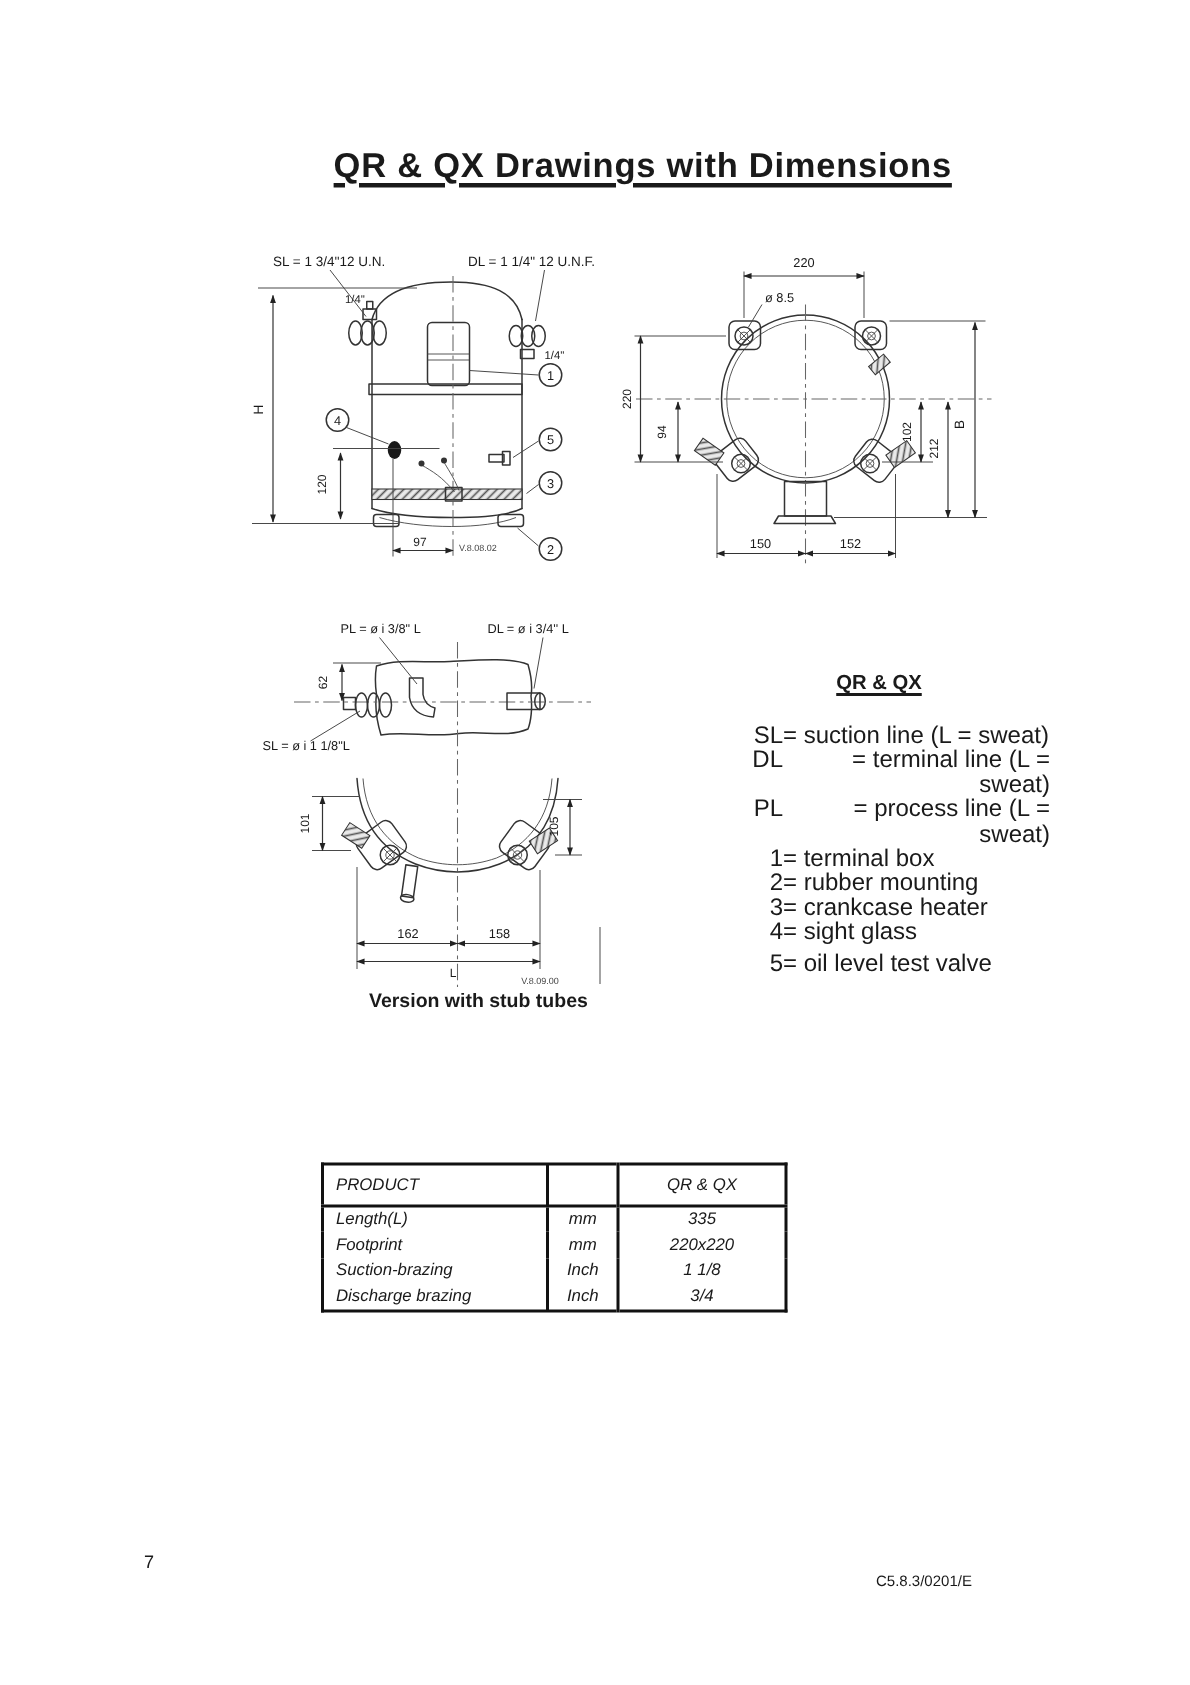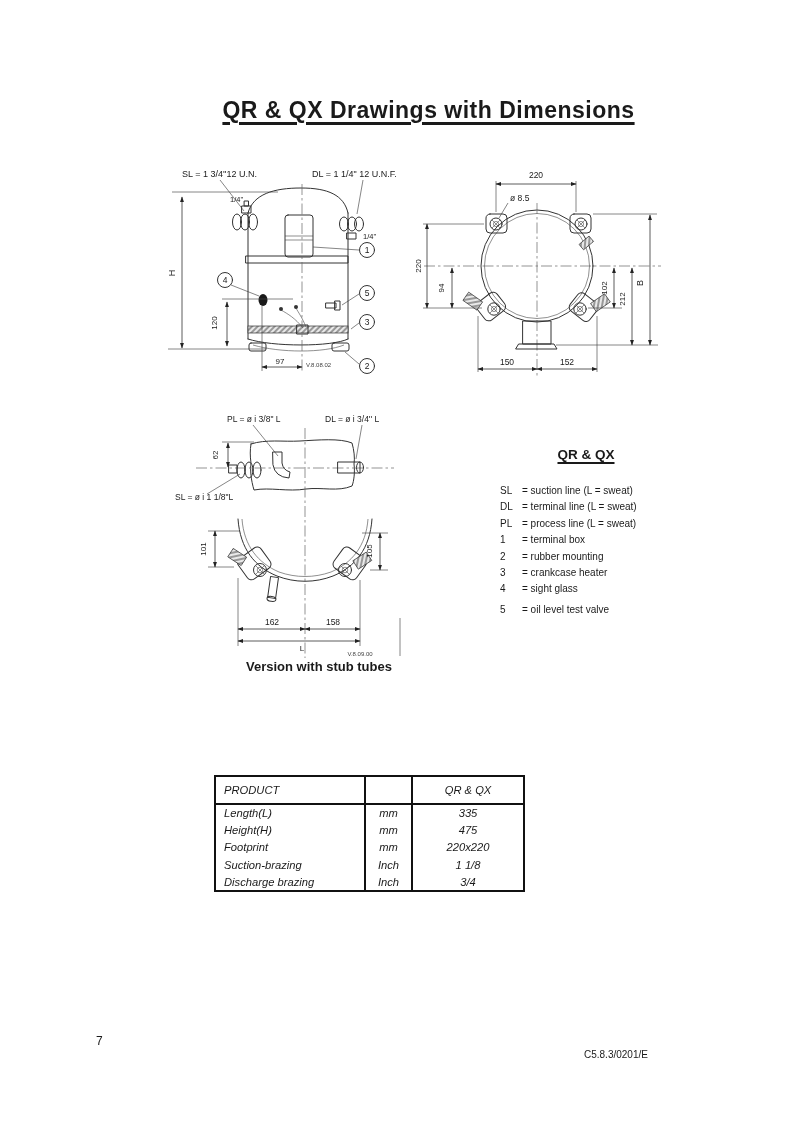--- a/index.html
+++ b/index.html
@@ -20,21 +20,21 @@
   .ext{stroke:#444;stroke-width:.65;fill:none;}
   .dim{stroke:#333;stroke-width:.8;fill:none;}
   .cl{stroke:#666;stroke-width:.7;fill:none;stroke-dasharray:11 3 2.5 3;}
   .t9{font-size:9px;} .t85{font-size:8.5px;} .t8{font-size:8px;}
   .t75{font-size:7.5px;} .t6{font-size:6px;fill:#444;}
   .mid{text-anchor:middle;}
   #caption{top:659px;left:214px;font-size:13px;font-weight:bold;}
   #legend{top:447px;left:468px;width:200px;}
   #legend .lg-title{width:172px;text-align:center;font-size:13.5px;font-weight:bold;margin-bottom:21px;}
   #legend .lg-title span{text-decoration:underline;text-decoration-thickness:2px;text-underline-offset:3px;}
-  #legend .lg-row{font-size:10px;line-height:16.4px;display:flex;}
+  #legend .lg-row{font-size:16px;line-height:16.4px;display:flex;text-align:right;}
   #legend .lg-row.gap{margin-top:4px;}
   #legend .lg-key{display:inline-block;width:22px;flex:0 0 22px;}
   #spec-table{top:775px;left:182px;}
   #spec-table table{border-collapse:collapse;table-layout:fixed;}
   #spec-table td,#spec-table th{font-size:11.2px;font-weight:normal;padding:0;vertical-align:middle;}
   #spec-table .c1{width:140px;text-align:left;padding-left:8px;}
   #spec-table .c2{width:45px;text-align:center;}
   #spec-table .c3{width:110px;text-align:center;}
   #spec-table thead tr{height:28px;}
   #spec-table tbody tr{height:17.4px;margin-top:44px;}
@@ -373,25 +373,20 @@
         <th class="c3">QR &amp; QX</th>
       </tr>
     </thead>
     <tbody>
       <tr>
         <td class="c1">Length(L)</td>
         <td class="c2">mm</td>
         <td class="c3">335</td>
       </tr>
       <tr>
-        <td class="c1">Height(H)</td>
-        <td class="c2">mm</td>
-        <td class="c3">475</td>
-      </tr>
-      <tr>
         <td class="c1">Footprint</td>
         <td class="c2">mm</td>
         <td class="c3">220x220</td>
       </tr>
       <tr>
         <td class="c1">Suction-brazing</td>
         <td class="c2">Inch</td>
         <td class="c3">1 1/8</td>
       </tr>
       <tr>

